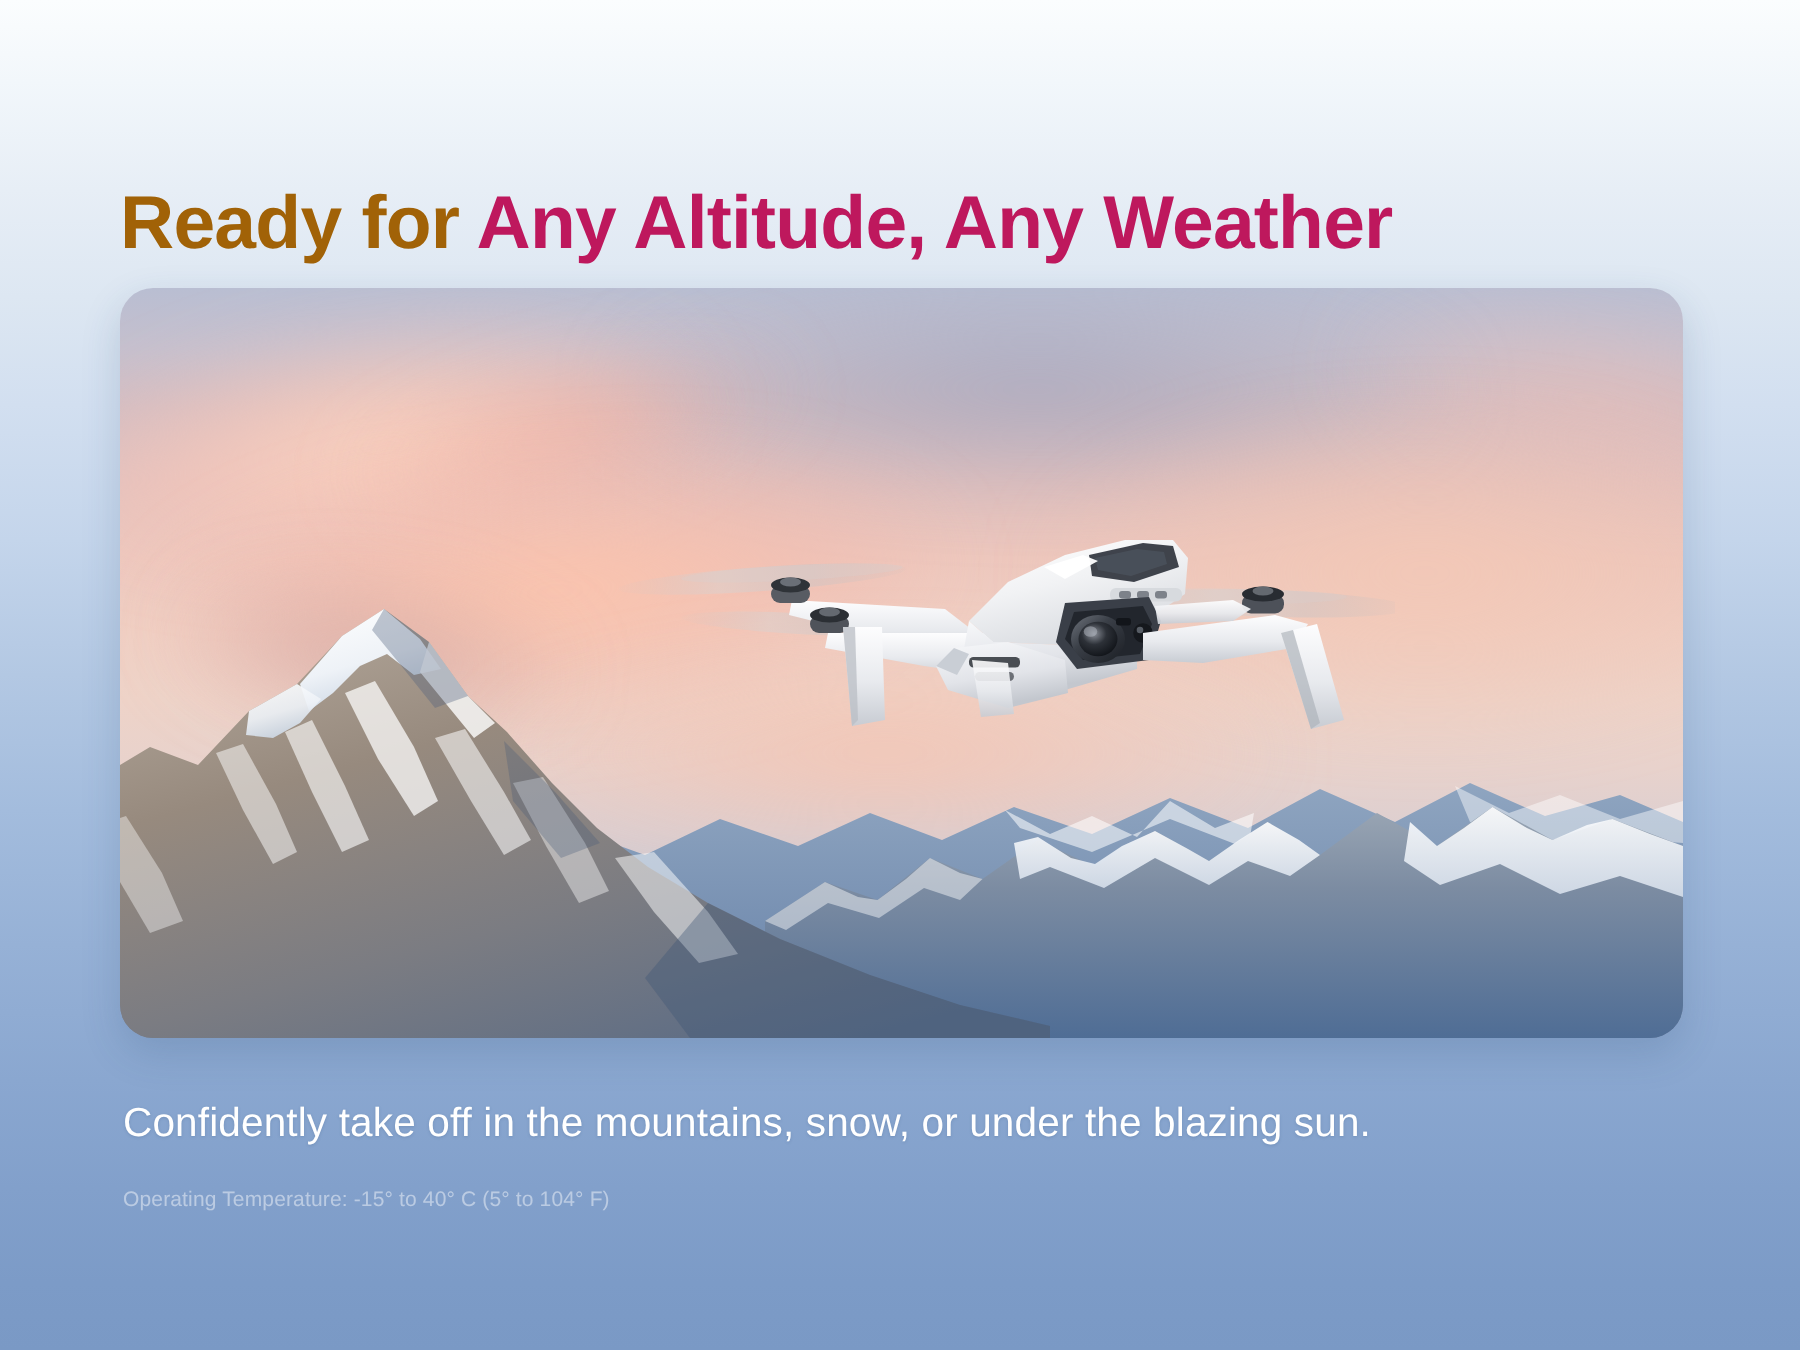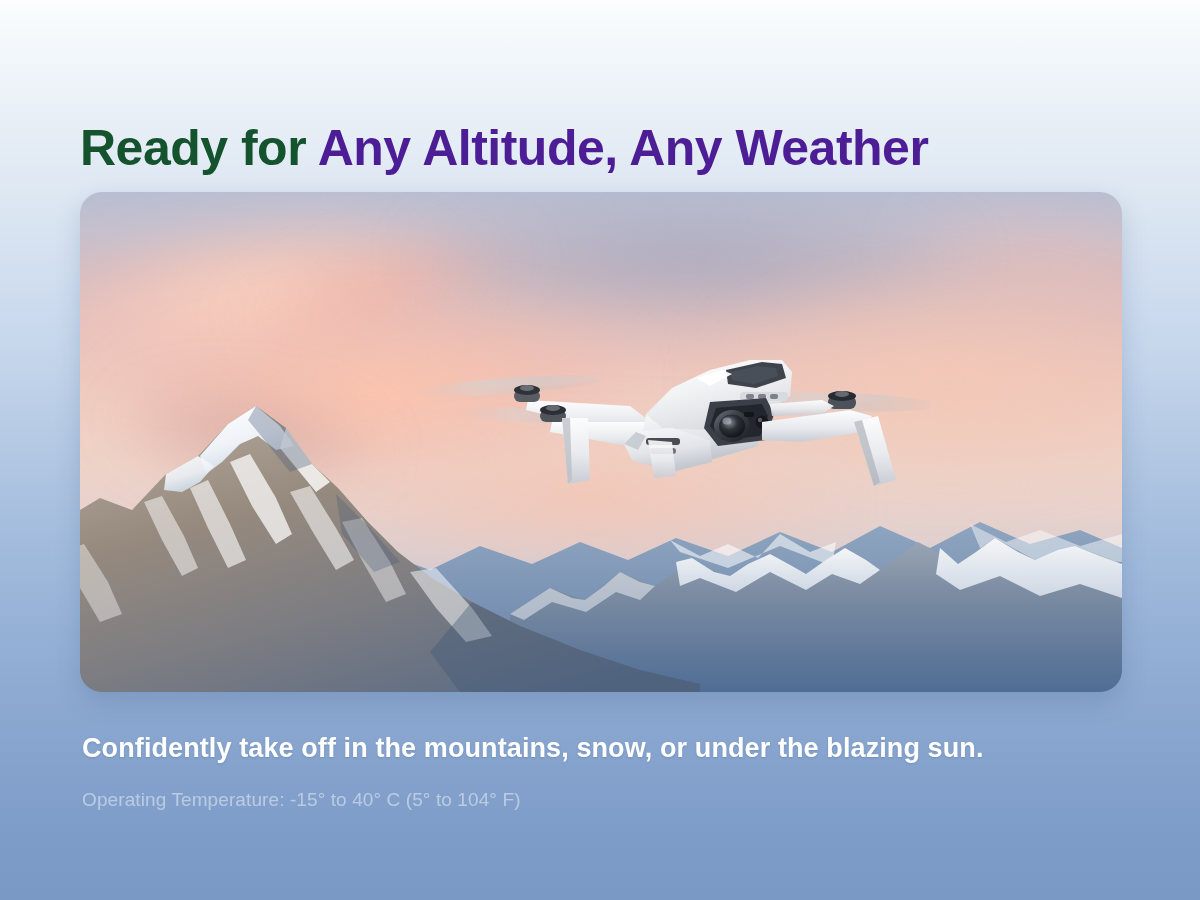--- a/index.html
+++ b/index.html
@@ -39,22 +39,22 @@
   .title {
     position: absolute;
     left: 80px;
     top: 86px;
     font-size: 50px;
     font-weight: 700;
     letter-spacing: -0.5px;
     line-height: 1.15;
     white-space: nowrap;
   }
-  .title-part-a { color: #14532d; }
-  .title-part-b { color: #4c1d95; }
+  .title-part-a { color: #a16207; }
+  .title-part-b { color: #be185d; }
 
   
   .photo-frame {
     position: absolute;
     left: 80px;
     top: 192px;
     width: 1042px;
     height: 500px;
     border-radius: 22px;
     overflow: hidden;
@@ -153,32 +153,32 @@
     height: 160px;
   }
   .drone svg { width: 100%; height: 100%; display: block; }
 
   
   .caption {
     position: absolute;
     left: 82px;
     top: 733px;
     font-size: 27px;
-    font-weight: 700;
+    font-weight: 400;
     color: #ffffff;
     letter-spacing: 0.1px;
     white-space: nowrap;
     text-shadow: 0 1px 2px rgba(60,90,130,0.25);
   }
 
   .specs {
     position: absolute;
     left: 82px;
     top: 786px;
-    font-size: 19px;
+    font-size: 14px;
     line-height: 27px;
     color: rgba(255,255,255,0.46);
     letter-spacing: 0.1px;
     white-space: nowrap;
   }
   .specs div { white-space: nowrap; }
 </style>
 </head>
 <body>
 

